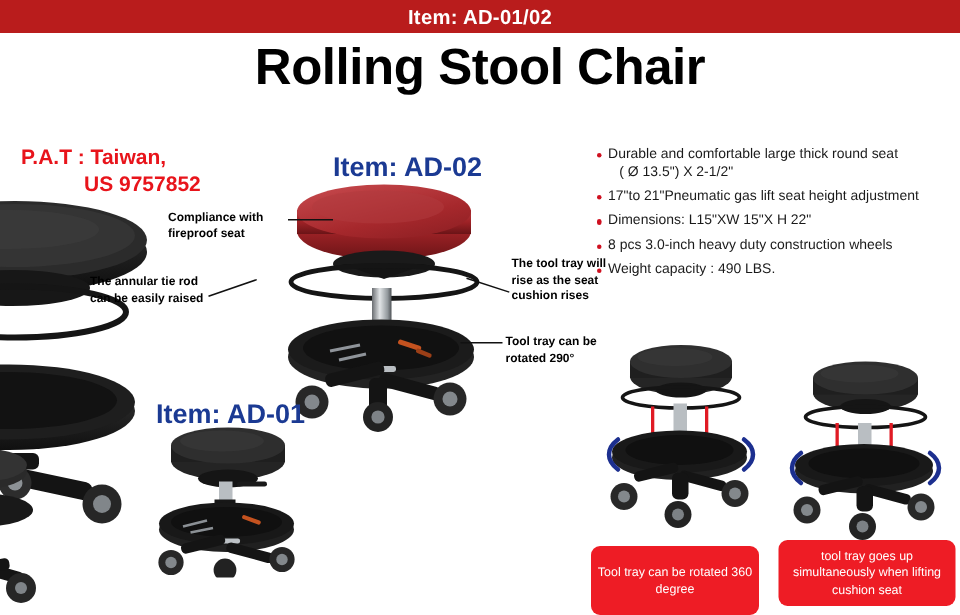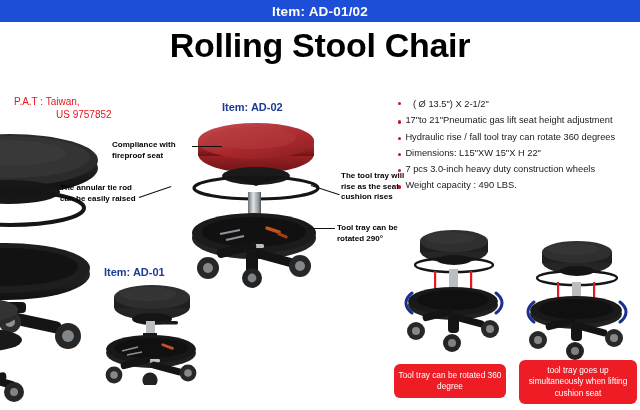--- a/index.html
+++ b/index.html
@@ -15,21 +15,21 @@
     font-family: "Liberation Sans", sans-serif;
     color: #000;
   }
 
   
   .top-banner {
     position: absolute;
     left: 0; top: 0;
     width: 640px;
     height: 22px;
-    background: #1d4ed8;
+    background: #b91c1c;
     display: flex;
     align-items: center;
     justify-content: center;
   }
   .top-banner-text {
     color: #ffffff;
     font-size: 13.5px;
     font-weight: bold;
     letter-spacing: 0.2px;
   }
@@ -43,32 +43,32 @@
     letter-spacing: -0.3px;
     color: #000;
   }
 
   
   .patent {
     position: absolute;
     left: 14px; top: 96px;
     width: 200px;
     color: #e8141b;
-    font-weight: normal;
-    font-size: 10px;
+    font-weight: bold;
+    font-size: 14px;
     line-height: 1.25;
   }
   .patent .l2 { display: block; padding-left: 42px; }
 
   
   .item-label {
     position: absolute;
     color: #1b3a93;
     font-weight: bold;
-    font-size: 11px;
+    font-size: 18px;
     white-space: nowrap;
   }
   #label-ad02 { left: 222px; top: 101px; }
   #label-ad01 { left: 104px; top: 266px; }
 
   
   .callout {
     position: absolute;
     font-size: 8px;
     font-weight: bold;
@@ -124,21 +124,21 @@
     font-size: 8.3px;
     font-weight: normal;
     line-height: 1.38;
     text-align: center;
     display: flex;
     align-items: center;
     justify-content: center;
     padding: 3px 4px;
     box-sizing: border-box;
   }
-  #redbox-rotate { left: 394px; top: 364px; width: 112px; height: 34px; }
+  #redbox-rotate { left: 394px; top: 364px; width: 112px; height: 46px; }
   #redbox-lift   { left: 519px; top: 360px; width: 118px; height: 44px; }
 
   
   .stool { position: absolute; }
 
   
   #stool-left  { left: -52px; top: 126px; width: 170px; height: 232px; }
   
   #stool-ad02  { left: 182px; top: 118px; width: 148px; height: 170px; }
   
@@ -416,38 +416,35 @@
 <div class="callout" id="callout-rise">The tool tray will rise as the seat cushion rises</div>
 <div class="leader" style="left:311px; top:185px; width:30px; transform: rotate(18deg);"></div>
 
 <div class="callout" id="callout-rotate">Tool tray can be rotated 290°</div>
 <div class="leader" style="left:307px; top:228px; width:28px;"></div>
 
 <div class="specs">
   <div class="spec-row">
     <span class="spec-dot"></span>
     <span class="spec-text">
+      <span>Durable and comfortable large thick round seat</span>
       <span class="spec-sub" style="display:block;">( Ø 13.5") X 2-1/2"</span>
     </span>
   </div>
   <div class="spec-row">
     <span class="spec-dot"></span>
     <span class="spec-text">17"to 21"Pneumatic gas lift seat height adjustment</span>
   </div>
   <div class="spec-row">
     <span class="spec-dot"></span>
-    <span class="spec-text">Hydraulic rise /  fall tool tray can rotate 360 degrees</span>
-  </div>
-  <div class="spec-row">
-    <span class="spec-dot"></span>
     <span class="spec-text">Dimensions: L15"XW 15"X H 22"</span>
   </div>
   <div class="spec-row">
     <span class="spec-dot"></span>
-    <span class="spec-text">7 pcs 3.0-inch heavy duty construction wheels</span>
+    <span class="spec-text">8 pcs 3.0-inch heavy duty construction wheels</span>
   </div>
   <div class="spec-row">
     <span class="spec-dot"></span>
     <span class="spec-text">Weight capacity : 490 LBS.</span>
   </div>
 </div>
 
 <div class="item-label" id="label-ad02">Item: AD-02</div>
 <div class="item-label" id="label-ad01">Item: AD-01</div>
 

